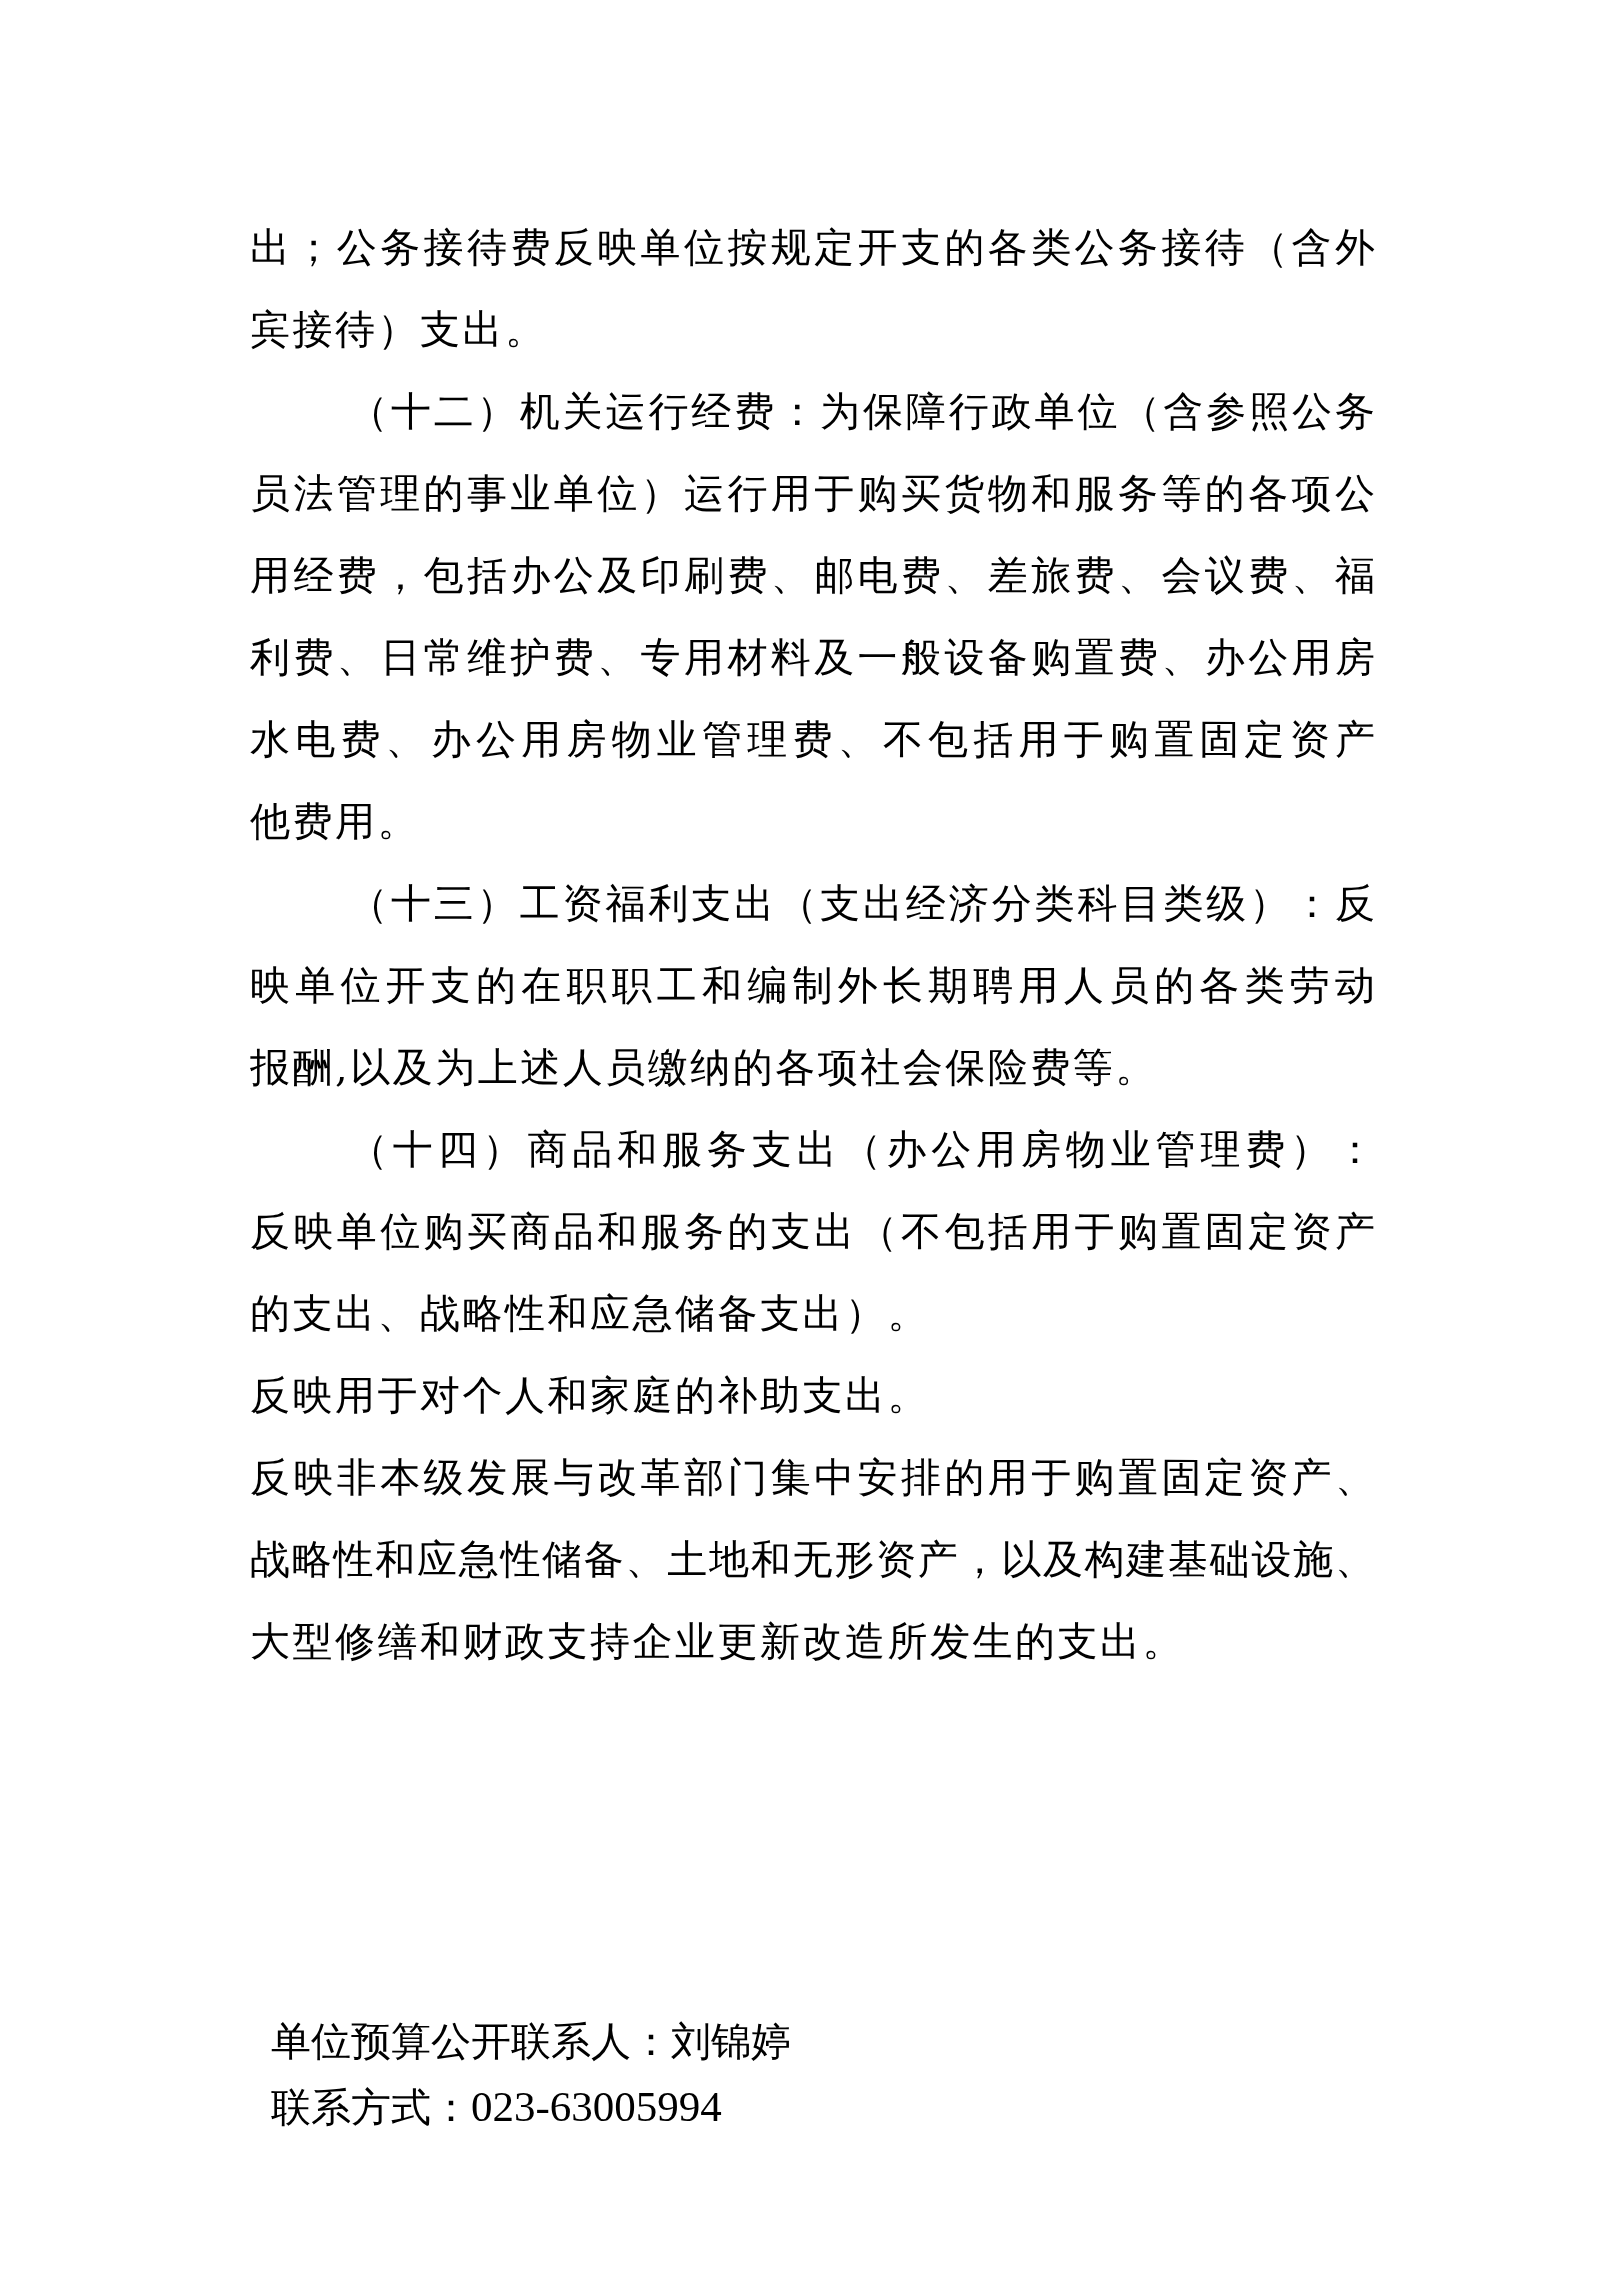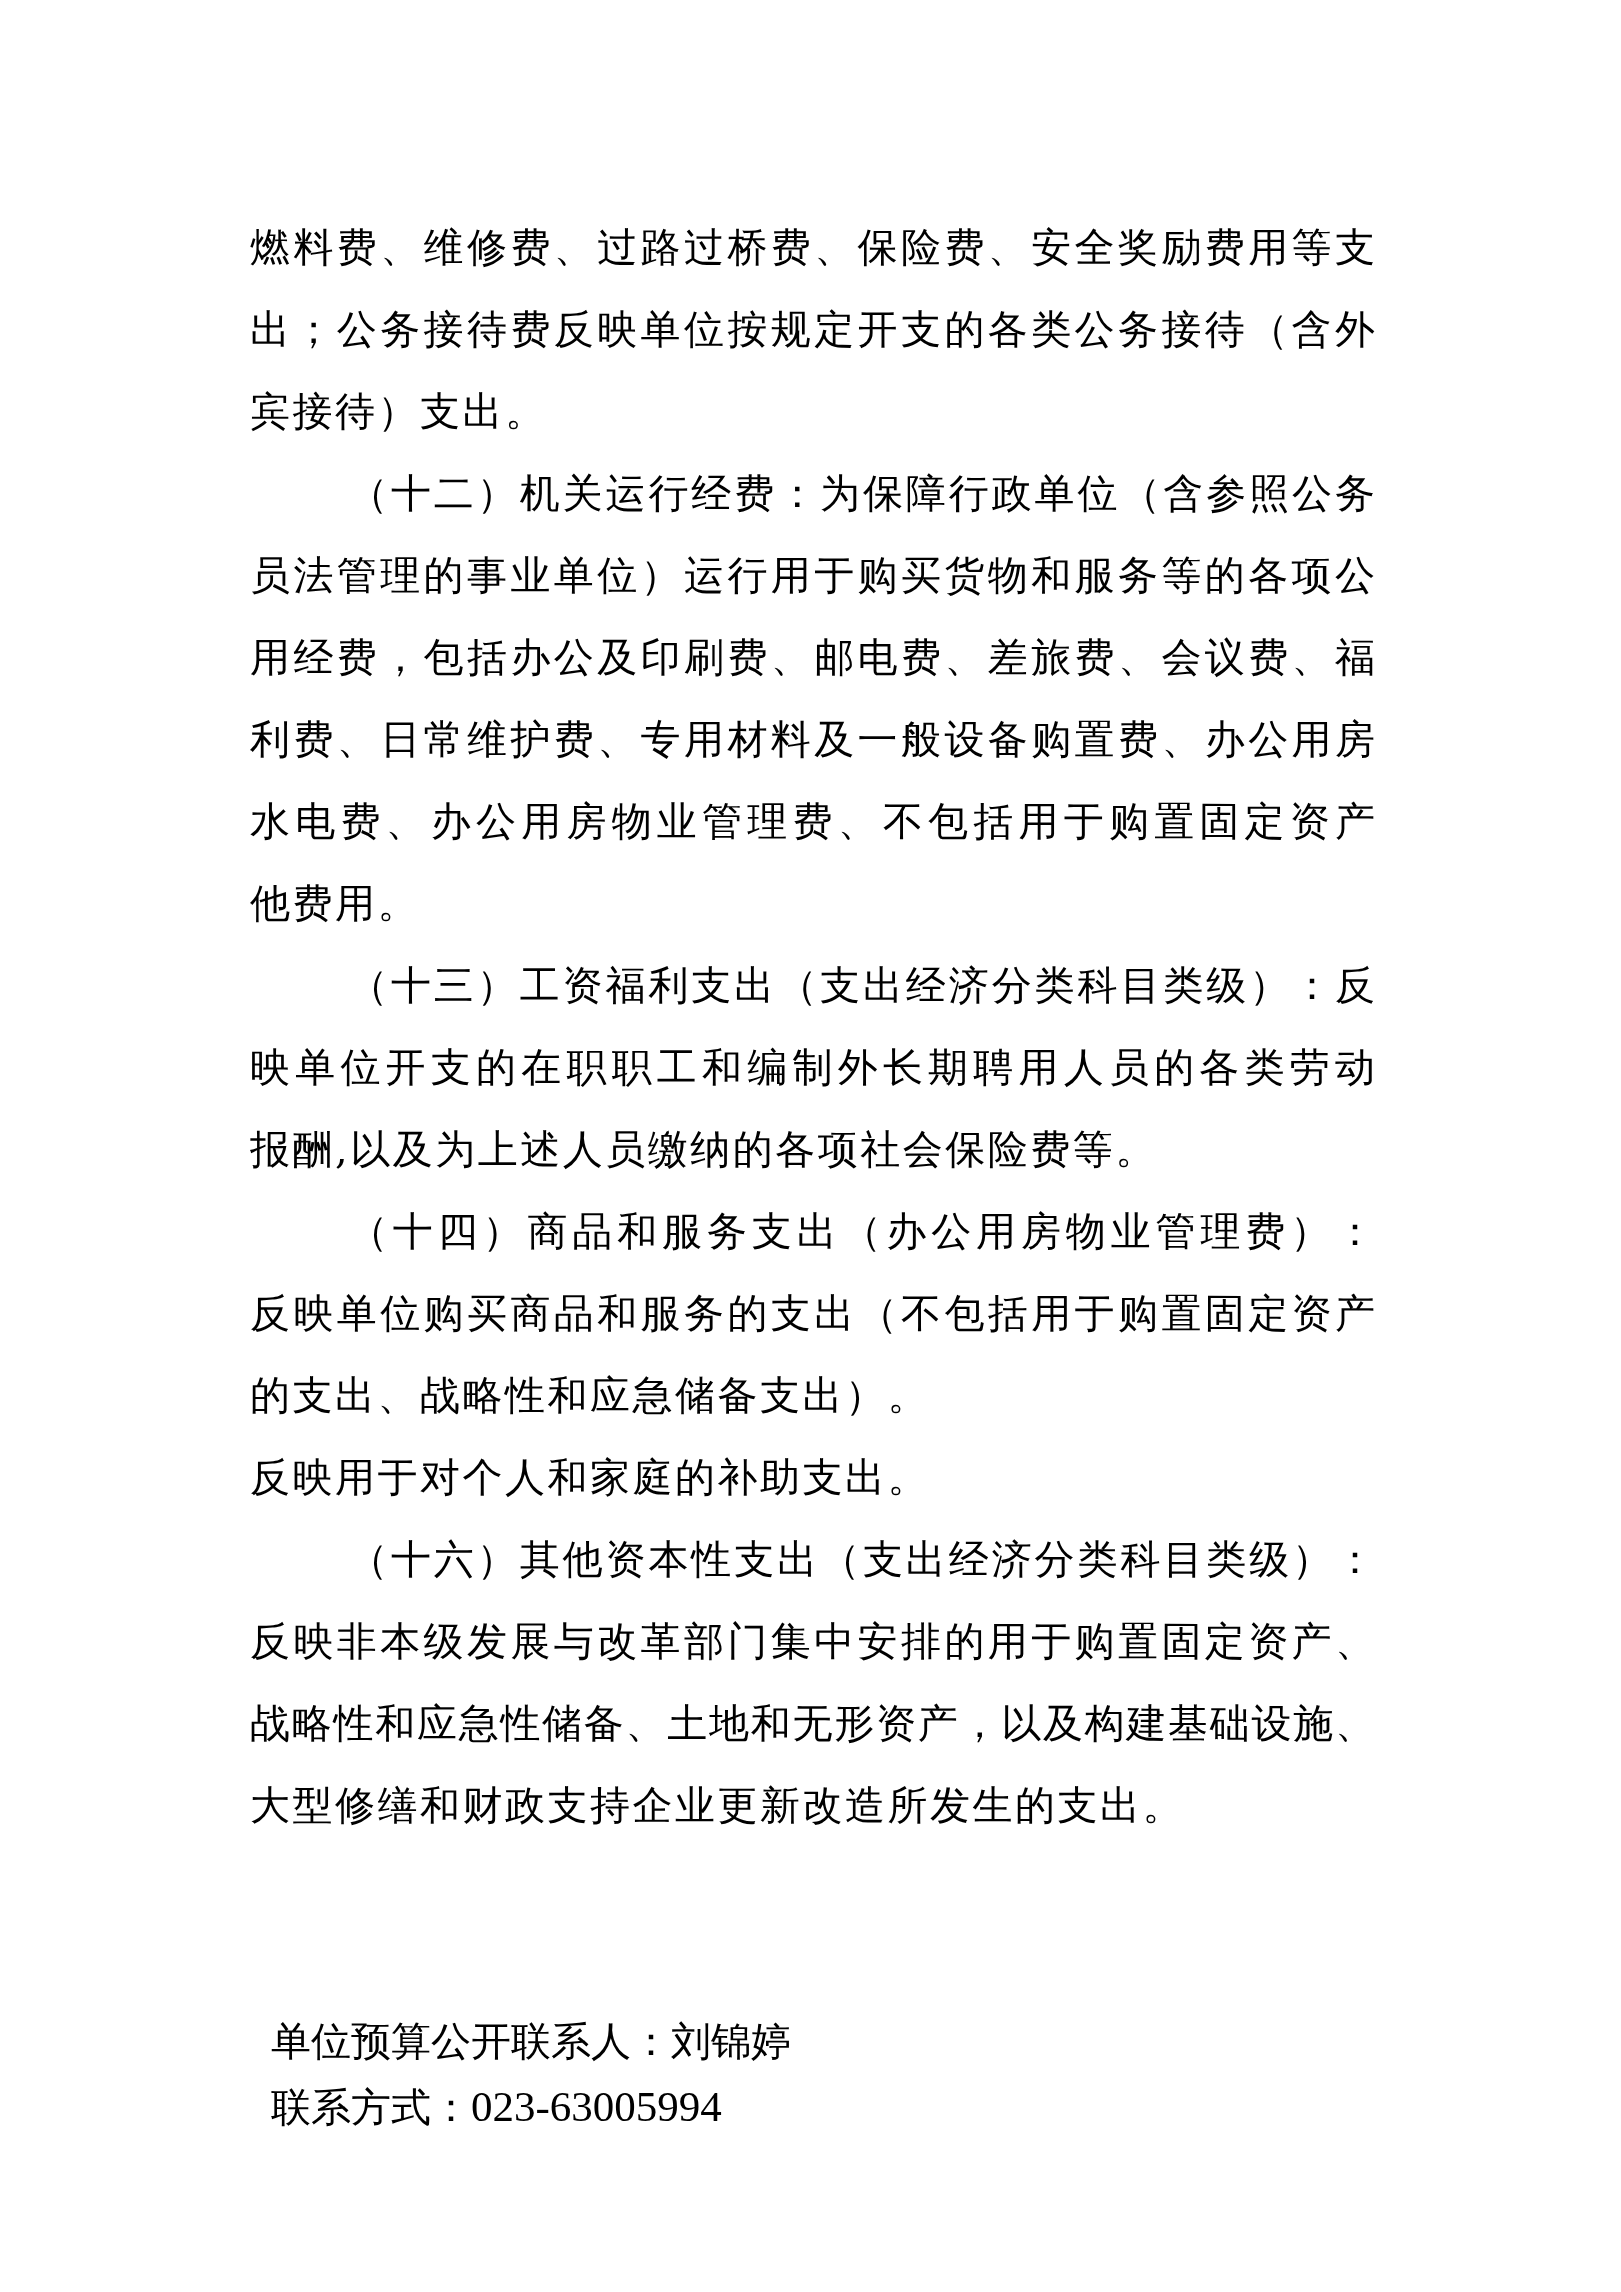--- a/index.html
+++ b/index.html
@@ -66,21 +66,20 @@
   }
 </style>
 </head>
 <body>
 
 <div class="page">
 
   <div class="body-text">
 
     <div>
-      <span class="line">燃料费、维修费、过路过桥费、保险费、安全奖励费用等支</span>
       <span class="line">出；公务接待费反映单位按规定开支的各类公务接待（含外</span>
       <span class="line last">宾接待）支出。</span>
     </div>
 
     <div>
       <span class="line indent">（十二）机关运行经费：为保障行政单位（含参照公务</span>
       <span class="line">员法管理的事业单位）运行用于购买货物和服务等的各项公</span>
       <span class="line">用经费，包括办公及印刷费、邮电费、差旅费、会议费、福</span>
       <span class="line">利费、日常维护费、专用材料及一般设备购置费、办公用房</span>
       <span class="line">水电费、办公用房物业管理费、不包括用于购置固定资产</span>
@@ -97,21 +96,20 @@
       <span class="line indent">（十四）商品和服务支出（办公用房物业管理费）：</span>
       <span class="line">反映单位购买商品和服务的支出（不包括用于购置固定资产</span>
       <span class="line last">的支出、战略性和应急储备支出）。</span>
     </div>
 
     <div>
       <span class="line last">反映用于对个人和家庭的补助支出。</span>
     </div>
 
     <div>
-      <span class="line indent">（十六）其他资本性支出（支出经济分类科目类级）：</span>
       <span class="line">反映非本级发展与改革部门集中安排的用于购置固定资产、</span>
       <span class="line">战略性和应急性储备、土地和无形资产，以及构建基础设施、</span>
       <span class="line last">大型修缮和财政支持企业更新改造所发生的支出。</span>
     </div>
 
   </div>
 
   <div class="contact">
     <span>
       <span>单位预算公开联系人：</span><span>刘锦婷</span>

